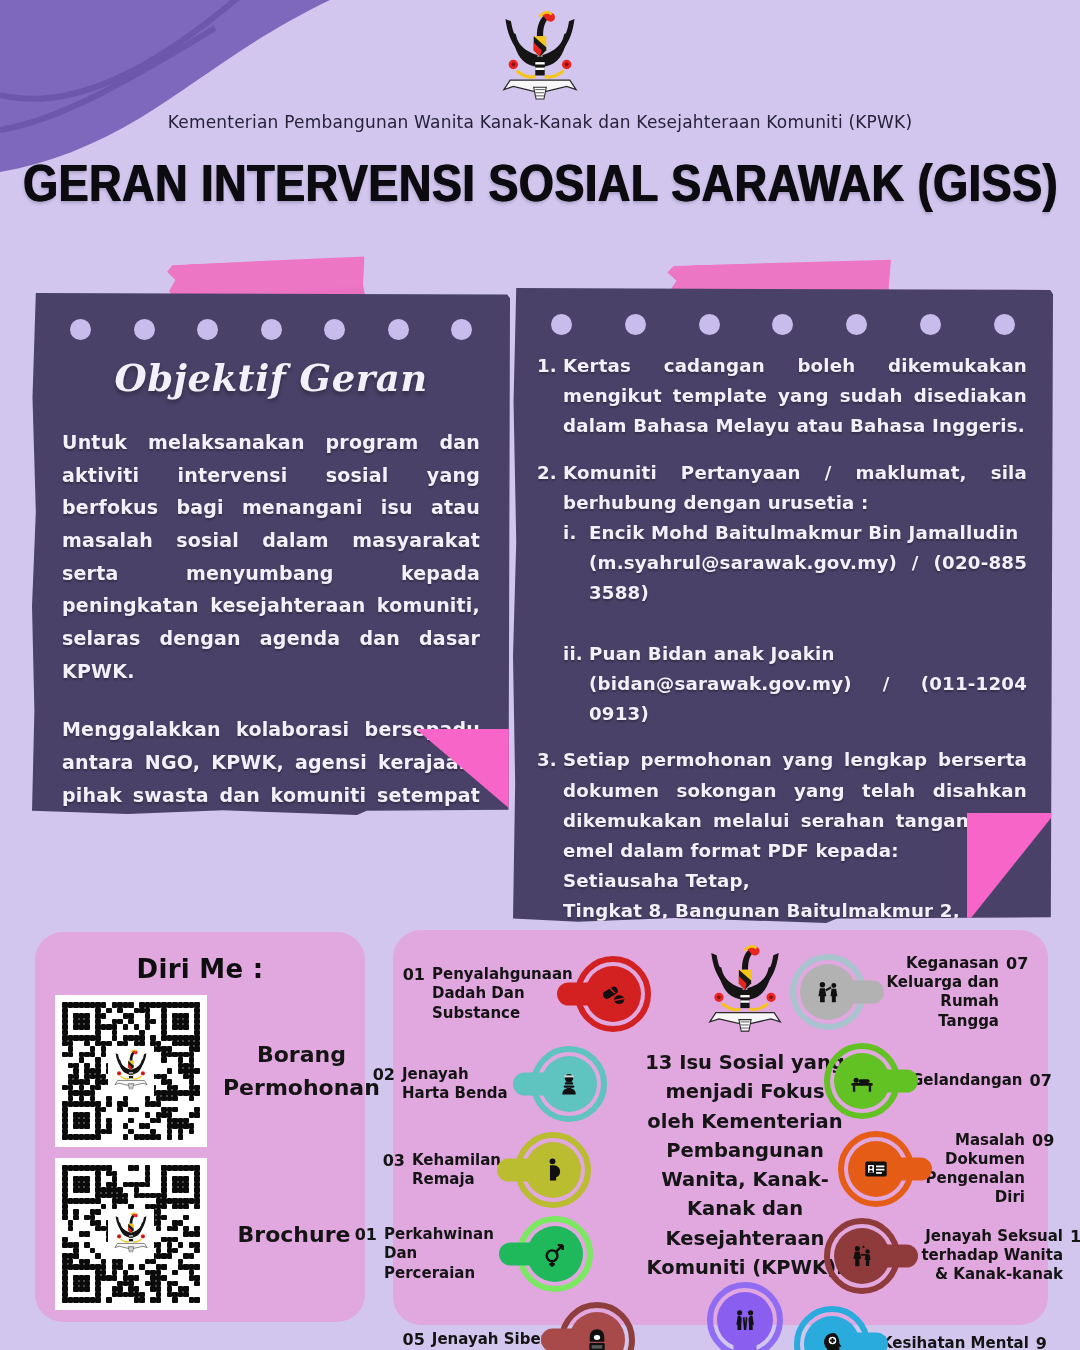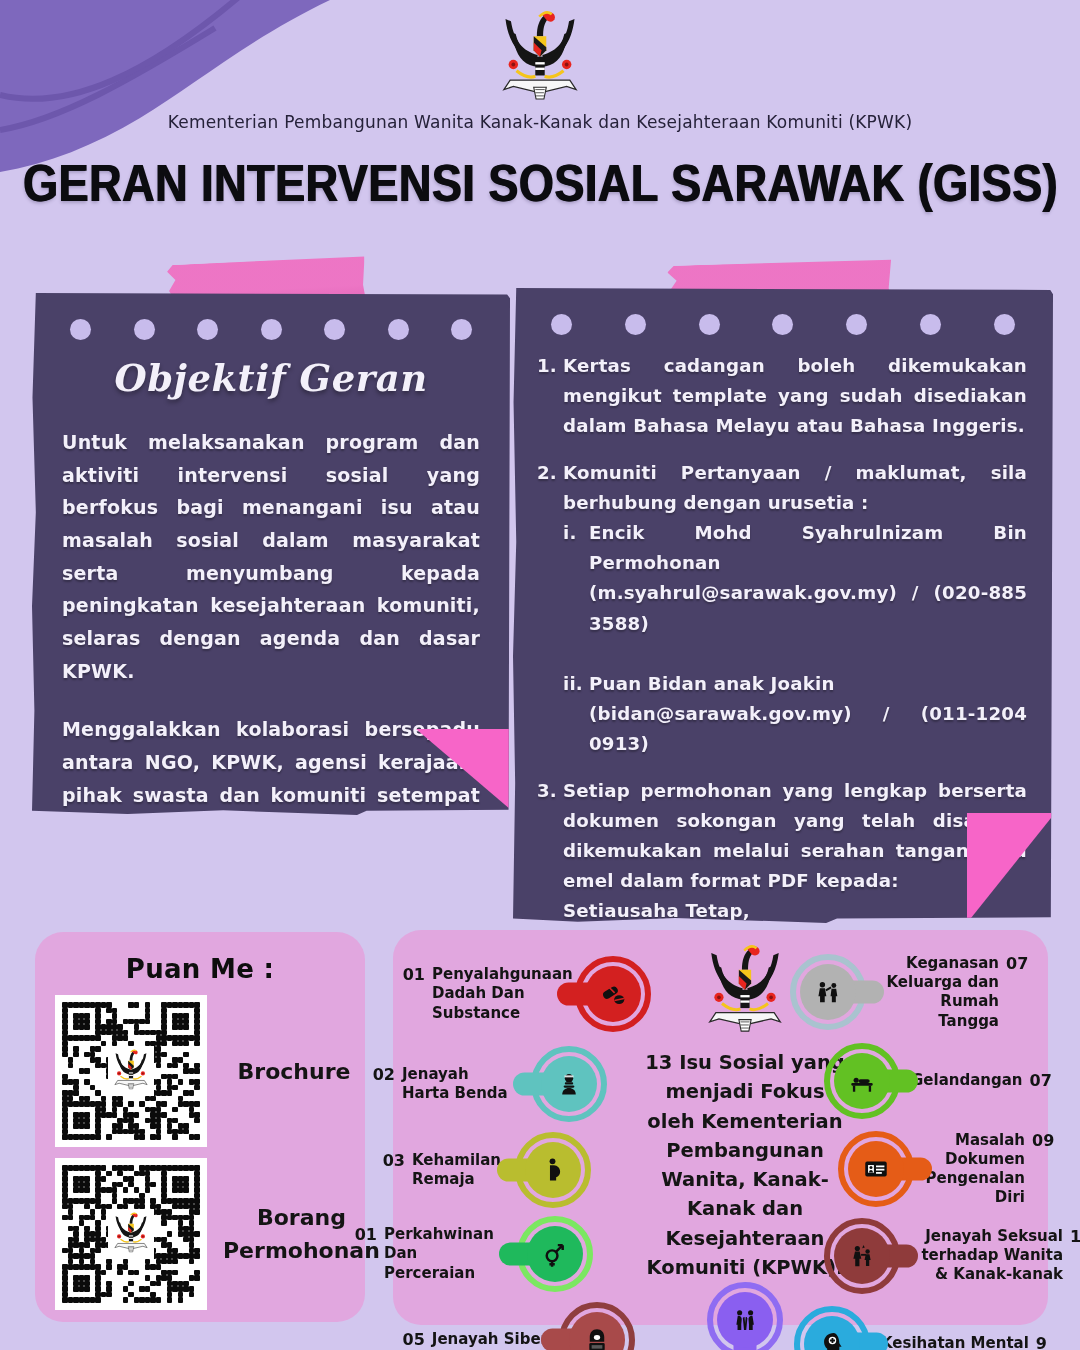--- a/index.html
+++ b/index.html
@@ -200,21 +200,21 @@
         <span class="n">1.</span>
         <span class="t">Kertas cadangan boleh dikemukakan mengikut template yang sudah disediakan dalam Bahasa Melayu atau Bahasa Inggeris.</span>
       </div>
       <div class="li">
         <span class="n">2.</span>
         <span class="t">
           <span>Komuniti Pertanyaan / maklumat, sila berhubung dengan urusetia :</span>
           <span class="sub">
             <span class="nm">
                 <span class="rn">i.</span>
-              <span>Encik Mohd Syahrulnizam Bin Permohonan</span>
+              <span>Encik Mohd Baitulmakmur Bin Jamalludin</span>
               </span>
             <span class="dt" style="display:block">(m.syahrul@sarawak.gov.my) / (020-885 3588)</span>
           </span>
           <span class="sub">
             <span class="nm">
                 <span class="rn">ii.</span>
               <span>Puan Bidan anak Joakin</span>
               </span>
             <span class="dt" style="display:block">(bidan@sarawak.gov.my) / (011-1204 0913)</span>
           </span>
@@ -231,358 +231,21 @@
             <span style="display:block">No Tel : 082 - 374 700 ext. 111</span>
             <span style="display:block">Faks : 082 - 374 703</span>
           </span>
         </span>
       </div>
     </div>
     <div class="fold fold-right"></div>
   </div>
 
   <div class="card card-scan">
-    <h3>Puan Me :</h3>
-    <div class="qr-row">
-      <div class="qr-box">
-        <div class="qr-grid">
-            <i style="grid-row:1;grid-column:1"></i>
-            <i style="grid-row:1;grid-column:2"></i>
-            <i style="grid-row:1;grid-column:3"></i>
-            <i style="grid-row:1;grid-column:4"></i>
-            <i style="grid-row:1;grid-column:5"></i>
-            <i style="grid-row:1;grid-column:6"></i>
-            <i style="grid-row:1;grid-column:7"></i>
-            <i style="grid-row:1;grid-column:8"></i>
-            <i style="grid-row:1;grid-column:9"></i>
-            <i style="grid-row:1;grid-column:13"></i>
-            <i style="grid-row:1;grid-column:14"></i>
-            <i style="grid-row:1;grid-column:16"></i>
-            <i style="grid-row:1;grid-column:19"></i>
-            <i style="grid-row:1;grid-column:20"></i>
-            <i style="grid-row:1;grid-column:21"></i>
-            <i style="grid-row:1;grid-column:22"></i>
-            <i style="grid-row:1;grid-column:23"></i>
-            <i style="grid-row:1;grid-column:24"></i>
-            <i style="grid-row:1;grid-column:25"></i>
-            <i style="grid-row:2;grid-column:1"></i>
-            <i style="grid-row:2;grid-column:7"></i>
-            <i style="grid-row:2;grid-column:9"></i>
-            <i style="grid-row:2;grid-column:10"></i>
-            <i style="grid-row:2;grid-column:16"></i>
-            <i style="grid-row:2;grid-column:19"></i>
-            <i style="grid-row:2;grid-column:25"></i>
-            <i style="grid-row:3;grid-column:1"></i>
-            <i style="grid-row:3;grid-column:3"></i>
-            <i style="grid-row:3;grid-column:4"></i>
-            <i style="grid-row:3;grid-column:5"></i>
-            <i style="grid-row:3;grid-column:7"></i>
-            <i style="grid-row:3;grid-column:10"></i>
-            <i style="grid-row:3;grid-column:16"></i>
-            <i style="grid-row:3;grid-column:19"></i>
-            <i style="grid-row:3;grid-column:21"></i>
-            <i style="grid-row:3;grid-column:22"></i>
-            <i style="grid-row:3;grid-column:23"></i>
-            <i style="grid-row:3;grid-column:25"></i>
-            <i style="grid-row:4;grid-column:1"></i>
-            <i style="grid-row:4;grid-column:3"></i>
-            <i style="grid-row:4;grid-column:4"></i>
-            <i style="grid-row:4;grid-column:5"></i>
-            <i style="grid-row:4;grid-column:7"></i>
-            <i style="grid-row:4;grid-column:9"></i>
-            <i style="grid-row:4;grid-column:10"></i>
-            <i style="grid-row:4;grid-column:12"></i>
-            <i style="grid-row:4;grid-column:13"></i>
-            <i style="grid-row:4;grid-column:14"></i>
-            <i style="grid-row:4;grid-column:15"></i>
-            <i style="grid-row:4;grid-column:16"></i>
-            <i style="grid-row:4;grid-column:19"></i>
-            <i style="grid-row:4;grid-column:21"></i>
-            <i style="grid-row:4;grid-column:22"></i>
-            <i style="grid-row:4;grid-column:23"></i>
-            <i style="grid-row:4;grid-column:25"></i>
-            <i style="grid-row:5;grid-column:1"></i>
-            <i style="grid-row:5;grid-column:3"></i>
-            <i style="grid-row:5;grid-column:4"></i>
-            <i style="grid-row:5;grid-column:5"></i>
-            <i style="grid-row:5;grid-column:7"></i>
-            <i style="grid-row:5;grid-column:8"></i>
-            <i style="grid-row:5;grid-column:9"></i>
-            <i style="grid-row:5;grid-column:10"></i>
-            <i style="grid-row:5;grid-column:11"></i>
-            <i style="grid-row:5;grid-column:14"></i>
-            <i style="grid-row:5;grid-column:19"></i>
-            <i style="grid-row:5;grid-column:21"></i>
-            <i style="grid-row:5;grid-column:22"></i>
-            <i style="grid-row:5;grid-column:23"></i>
-            <i style="grid-row:5;grid-column:25"></i>
-            <i style="grid-row:6;grid-column:1"></i>
-            <i style="grid-row:6;grid-column:7"></i>
-            <i style="grid-row:6;grid-column:8"></i>
-            <i style="grid-row:6;grid-column:9"></i>
-            <i style="grid-row:6;grid-column:10"></i>
-            <i style="grid-row:6;grid-column:11"></i>
-            <i style="grid-row:6;grid-column:12"></i>
-            <i style="grid-row:6;grid-column:14"></i>
-            <i style="grid-row:6;grid-column:15"></i>
-            <i style="grid-row:6;grid-column:16"></i>
-            <i style="grid-row:6;grid-column:17"></i>
-            <i style="grid-row:6;grid-column:18"></i>
-            <i style="grid-row:6;grid-column:19"></i>
-            <i style="grid-row:6;grid-column:25"></i>
-            <i style="grid-row:7;grid-column:1"></i>
-            <i style="grid-row:7;grid-column:2"></i>
-            <i style="grid-row:7;grid-column:3"></i>
-            <i style="grid-row:7;grid-column:4"></i>
-            <i style="grid-row:7;grid-column:5"></i>
-            <i style="grid-row:7;grid-column:6"></i>
-            <i style="grid-row:7;grid-column:7"></i>
-            <i style="grid-row:7;grid-column:10"></i>
-            <i style="grid-row:7;grid-column:11"></i>
-            <i style="grid-row:7;grid-column:12"></i>
-            <i style="grid-row:7;grid-column:18"></i>
-            <i style="grid-row:7;grid-column:19"></i>
-            <i style="grid-row:7;grid-column:20"></i>
-            <i style="grid-row:7;grid-column:21"></i>
-            <i style="grid-row:7;grid-column:22"></i>
-            <i style="grid-row:7;grid-column:23"></i>
-            <i style="grid-row:7;grid-column:24"></i>
-            <i style="grid-row:7;grid-column:25"></i>
-            <i style="grid-row:8;grid-column:1"></i>
-            <i style="grid-row:8;grid-column:8"></i>
-            <i style="grid-row:8;grid-column:10"></i>
-            <i style="grid-row:8;grid-column:13"></i>
-            <i style="grid-row:8;grid-column:16"></i>
-            <i style="grid-row:8;grid-column:17"></i>
-            <i style="grid-row:8;grid-column:18"></i>
-            <i style="grid-row:8;grid-column:19"></i>
-            <i style="grid-row:8;grid-column:21"></i>
-            <i style="grid-row:8;grid-column:22"></i>
-            <i style="grid-row:8;grid-column:23"></i>
-            <i style="grid-row:8;grid-column:25"></i>
-            <i style="grid-row:9;grid-column:1"></i>
-            <i style="grid-row:9;grid-column:3"></i>
-            <i style="grid-row:9;grid-column:6"></i>
-            <i style="grid-row:9;grid-column:7"></i>
-            <i style="grid-row:9;grid-column:10"></i>
-            <i style="grid-row:9;grid-column:11"></i>
-            <i style="grid-row:9;grid-column:13"></i>
-            <i style="grid-row:9;grid-column:14"></i>
-            <i style="grid-row:9;grid-column:15"></i>
-            <i style="grid-row:9;grid-column:17"></i>
-            <i style="grid-row:9;grid-column:18"></i>
-            <i style="grid-row:10;grid-column:1"></i>
-            <i style="grid-row:10;grid-column:3"></i>
-            <i style="grid-row:10;grid-column:5"></i>
-            <i style="grid-row:10;grid-column:6"></i>
-            <i style="grid-row:10;grid-column:11"></i>
-            <i style="grid-row:10;grid-column:17"></i>
-            <i style="grid-row:10;grid-column:18"></i>
-            <i style="grid-row:10;grid-column:19"></i>
-            <i style="grid-row:10;grid-column:23"></i>
-            <i style="grid-row:11;grid-column:2"></i>
-            <i style="grid-row:11;grid-column:6"></i>
-            <i style="grid-row:11;grid-column:7"></i>
-            <i style="grid-row:11;grid-column:9"></i>
-            <i style="grid-row:11;grid-column:10"></i>
-            <i style="grid-row:11;grid-column:12"></i>
-            <i style="grid-row:11;grid-column:17"></i>
-            <i style="grid-row:11;grid-column:18"></i>
-            <i style="grid-row:11;grid-column:21"></i>
-            <i style="grid-row:11;grid-column:22"></i>
-            <i style="grid-row:12;grid-column:2"></i>
-            <i style="grid-row:12;grid-column:7"></i>
-            <i style="grid-row:12;grid-column:8"></i>
-            <i style="grid-row:12;grid-column:9"></i>
-            <i style="grid-row:12;grid-column:11"></i>
-            <i style="grid-row:12;grid-column:12"></i>
-            <i style="grid-row:12;grid-column:13"></i>
-            <i style="grid-row:12;grid-column:14"></i>
-            <i style="grid-row:12;grid-column:15"></i>
-            <i style="grid-row:12;grid-column:16"></i>
-            <i style="grid-row:12;grid-column:18"></i>
-            <i style="grid-row:12;grid-column:20"></i>
-            <i style="grid-row:12;grid-column:21"></i>
-            <i style="grid-row:12;grid-column:23"></i>
-            <i style="grid-row:12;grid-column:25"></i>
-            <i style="grid-row:13;grid-column:4"></i>
-            <i style="grid-row:13;grid-column:5"></i>
-            <i style="grid-row:13;grid-column:9"></i>
-            <i style="grid-row:13;grid-column:10"></i>
-            <i style="grid-row:13;grid-column:11"></i>
-            <i style="grid-row:13;grid-column:13"></i>
-            <i style="grid-row:13;grid-column:14"></i>
-            <i style="grid-row:13;grid-column:16"></i>
-            <i style="grid-row:13;grid-column:23"></i>
-            <i style="grid-row:13;grid-column:24"></i>
-            <i style="grid-row:13;grid-column:25"></i>
-            <i style="grid-row:14;grid-column:1"></i>
-            <i style="grid-row:14;grid-column:9"></i>
-            <i style="grid-row:14;grid-column:10"></i>
-            <i style="grid-row:14;grid-column:11"></i>
-            <i style="grid-row:14;grid-column:13"></i>
-            <i style="grid-row:14;grid-column:14"></i>
-            <i style="grid-row:14;grid-column:19"></i>
-            <i style="grid-row:14;grid-column:20"></i>
-            <i style="grid-row:14;grid-column:21"></i>
-            <i style="grid-row:15;grid-column:1"></i>
-            <i style="grid-row:15;grid-column:2"></i>
-            <i style="grid-row:15;grid-column:3"></i>
-            <i style="grid-row:15;grid-column:5"></i>
-            <i style="grid-row:15;grid-column:10"></i>
-            <i style="grid-row:15;grid-column:11"></i>
-            <i style="grid-row:15;grid-column:14"></i>
-            <i style="grid-row:15;grid-column:15"></i>
-            <i style="grid-row:15;grid-column:17"></i>
-            <i style="grid-row:15;grid-column:18"></i>
-            <i style="grid-row:15;grid-column:20"></i>
-            <i style="grid-row:15;grid-column:22"></i>
-            <i style="grid-row:15;grid-column:24"></i>
-            <i style="grid-row:15;grid-column:25"></i>
-            <i style="grid-row:16;grid-column:3"></i>
-            <i style="grid-row:16;grid-column:6"></i>
-            <i style="grid-row:16;grid-column:13"></i>
-            <i style="grid-row:16;grid-column:14"></i>
-            <i style="grid-row:16;grid-column:18"></i>
-            <i style="grid-row:16;grid-column:20"></i>
-            <i style="grid-row:16;grid-column:21"></i>
-            <i style="grid-row:16;grid-column:25"></i>
-            <i style="grid-row:17;grid-column:1"></i>
-            <i style="grid-row:17;grid-column:2"></i>
-            <i style="grid-row:17;grid-column:3"></i>
-            <i style="grid-row:17;grid-column:7"></i>
-            <i style="grid-row:17;grid-column:10"></i>
-            <i style="grid-row:17;grid-column:12"></i>
-            <i style="grid-row:17;grid-column:13"></i>
-            <i style="grid-row:17;grid-column:14"></i>
-            <i style="grid-row:17;grid-column:17"></i>
-            <i style="grid-row:17;grid-column:18"></i>
-            <i style="grid-row:17;grid-column:19"></i>
-            <i style="grid-row:17;grid-column:20"></i>
-            <i style="grid-row:17;grid-column:23"></i>
-            <i style="grid-row:17;grid-column:24"></i>
-            <i style="grid-row:18;grid-column:1"></i>
-            <i style="grid-row:18;grid-column:2"></i>
-            <i style="grid-row:18;grid-column:4"></i>
-            <i style="grid-row:18;grid-column:5"></i>
-            <i style="grid-row:18;grid-column:8"></i>
-            <i style="grid-row:18;grid-column:10"></i>
-            <i style="grid-row:18;grid-column:11"></i>
-            <i style="grid-row:18;grid-column:16"></i>
-            <i style="grid-row:18;grid-column:17"></i>
-            <i style="grid-row:18;grid-column:22"></i>
-            <i style="grid-row:19;grid-column:1"></i>
-            <i style="grid-row:19;grid-column:2"></i>
-            <i style="grid-row:19;grid-column:3"></i>
-            <i style="grid-row:19;grid-column:4"></i>
-            <i style="grid-row:19;grid-column:5"></i>
-            <i style="grid-row:19;grid-column:6"></i>
-            <i style="grid-row:19;grid-column:7"></i>
-            <i style="grid-row:19;grid-column:8"></i>
-            <i style="grid-row:19;grid-column:10"></i>
-            <i style="grid-row:19;grid-column:11"></i>
-            <i style="grid-row:19;grid-column:13"></i>
-            <i style="grid-row:19;grid-column:15"></i>
-            <i style="grid-row:19;grid-column:18"></i>
-            <i style="grid-row:19;grid-column:19"></i>
-            <i style="grid-row:19;grid-column:22"></i>
-            <i style="grid-row:19;grid-column:23"></i>
-            <i style="grid-row:19;grid-column:24"></i>
-            <i style="grid-row:19;grid-column:25"></i>
-            <i style="grid-row:20;grid-column:1"></i>
-            <i style="grid-row:20;grid-column:7"></i>
-            <i style="grid-row:20;grid-column:8"></i>
-            <i style="grid-row:20;grid-column:10"></i>
-            <i style="grid-row:20;grid-column:12"></i>
-            <i style="grid-row:20;grid-column:16"></i>
-            <i style="grid-row:20;grid-column:17"></i>
-            <i style="grid-row:20;grid-column:18"></i>
-            <i style="grid-row:20;grid-column:21"></i>
-            <i style="grid-row:20;grid-column:24"></i>
-            <i style="grid-row:21;grid-column:1"></i>
-            <i style="grid-row:21;grid-column:3"></i>
-            <i style="grid-row:21;grid-column:4"></i>
-            <i style="grid-row:21;grid-column:5"></i>
-            <i style="grid-row:21;grid-column:7"></i>
-            <i style="grid-row:21;grid-column:8"></i>
-            <i style="grid-row:21;grid-column:9"></i>
-            <i style="grid-row:21;grid-column:10"></i>
-            <i style="grid-row:21;grid-column:12"></i>
-            <i style="grid-row:21;grid-column:13"></i>
-            <i style="grid-row:21;grid-column:14"></i>
-            <i style="grid-row:21;grid-column:17"></i>
-            <i style="grid-row:21;grid-column:18"></i>
-            <i style="grid-row:21;grid-column:19"></i>
-            <i style="grid-row:21;grid-column:24"></i>
-            <i style="grid-row:21;grid-column:25"></i>
-            <i style="grid-row:22;grid-column:1"></i>
-            <i style="grid-row:22;grid-column:3"></i>
-            <i style="grid-row:22;grid-column:4"></i>
-            <i style="grid-row:22;grid-column:5"></i>
-            <i style="grid-row:22;grid-column:7"></i>
-            <i style="grid-row:22;grid-column:11"></i>
-            <i style="grid-row:22;grid-column:12"></i>
-            <i style="grid-row:22;grid-column:13"></i>
-            <i style="grid-row:22;grid-column:16"></i>
-            <i style="grid-row:22;grid-column:17"></i>
-            <i style="grid-row:22;grid-column:18"></i>
-            <i style="grid-row:22;grid-column:20"></i>
-            <i style="grid-row:22;grid-column:21"></i>
-            <i style="grid-row:22;grid-column:25"></i>
-            <i style="grid-row:23;grid-column:1"></i>
-            <i style="grid-row:23;grid-column:3"></i>
-            <i style="grid-row:23;grid-column:4"></i>
-            <i style="grid-row:23;grid-column:5"></i>
-            <i style="grid-row:23;grid-column:7"></i>
-            <i style="grid-row:23;grid-column:10"></i>
-            <i style="grid-row:23;grid-column:11"></i>
-            <i style="grid-row:23;grid-column:13"></i>
-            <i style="grid-row:23;grid-column:14"></i>
-            <i style="grid-row:23;grid-column:17"></i>
-            <i style="grid-row:23;grid-column:18"></i>
-            <i style="grid-row:23;grid-column:20"></i>
-            <i style="grid-row:23;grid-column:22"></i>
-            <i style="grid-row:23;grid-column:23"></i>
-            <i style="grid-row:24;grid-column:1"></i>
-            <i style="grid-row:24;grid-column:7"></i>
-            <i style="grid-row:24;grid-column:10"></i>
-            <i style="grid-row:24;grid-column:11"></i>
-            <i style="grid-row:24;grid-column:12"></i>
-            <i style="grid-row:24;grid-column:13"></i>
-            <i style="grid-row:24;grid-column:14"></i>
-            <i style="grid-row:24;grid-column:15"></i>
-            <i style="grid-row:24;grid-column:18"></i>
-            <i style="grid-row:24;grid-column:20"></i>
-            <i style="grid-row:24;grid-column:21"></i>
-            <i style="grid-row:24;grid-column:22"></i>
-            <i style="grid-row:24;grid-column:23"></i>
-            <i style="grid-row:25;grid-column:1"></i>
-            <i style="grid-row:25;grid-column:2"></i>
-            <i style="grid-row:25;grid-column:3"></i>
-            <i style="grid-row:25;grid-column:4"></i>
-            <i style="grid-row:25;grid-column:5"></i>
-            <i style="grid-row:25;grid-column:6"></i>
-            <i style="grid-row:25;grid-column:7"></i>
-            <i style="grid-row:25;grid-column:9"></i>
-            <i style="grid-row:25;grid-column:14"></i>
-            <i style="grid-row:25;grid-column:15"></i>
-            <i style="grid-row:25;grid-column:17"></i>
-            <i style="grid-row:25;grid-column:18"></i>
-            <i style="grid-row:25;grid-column:21"></i>
-            <i style="grid-row:25;grid-column:24"></i>
-            <i style="grid-row:25;grid-column:25"></i>
-          </div>
-        <div class="qr-crest">
-            <svg>
-              <use href="#crest"></use>
-            </svg>
-          </div>
-      </div>
-      <div class="qr-label">Brochure</div>
-    </div>
+    <h3>Diri Me :</h3>
     <div class="qr-row">
       <div class="qr-box">
         <div class="qr-grid">
             <i style="grid-row:1;grid-column:1"></i>
             <i style="grid-row:1;grid-column:2"></i>
             <i style="grid-row:1;grid-column:3"></i>
             <i style="grid-row:1;grid-column:4"></i>
             <i style="grid-row:1;grid-column:5"></i>
             <i style="grid-row:1;grid-column:6"></i>
             <i style="grid-row:1;grid-column:7"></i>
@@ -913,20 +576,357 @@
             <i style="grid-row:25;grid-column:22"></i>
           </div>
         <div class="qr-crest">
             <svg>
               <use href="#crest"></use>
             </svg>
           </div>
       </div>
       <div class="qr-label">Borang Permohonan</div>
     </div>
+    <div class="qr-row">
+      <div class="qr-box">
+        <div class="qr-grid">
+            <i style="grid-row:1;grid-column:1"></i>
+            <i style="grid-row:1;grid-column:2"></i>
+            <i style="grid-row:1;grid-column:3"></i>
+            <i style="grid-row:1;grid-column:4"></i>
+            <i style="grid-row:1;grid-column:5"></i>
+            <i style="grid-row:1;grid-column:6"></i>
+            <i style="grid-row:1;grid-column:7"></i>
+            <i style="grid-row:1;grid-column:8"></i>
+            <i style="grid-row:1;grid-column:9"></i>
+            <i style="grid-row:1;grid-column:13"></i>
+            <i style="grid-row:1;grid-column:14"></i>
+            <i style="grid-row:1;grid-column:16"></i>
+            <i style="grid-row:1;grid-column:19"></i>
+            <i style="grid-row:1;grid-column:20"></i>
+            <i style="grid-row:1;grid-column:21"></i>
+            <i style="grid-row:1;grid-column:22"></i>
+            <i style="grid-row:1;grid-column:23"></i>
+            <i style="grid-row:1;grid-column:24"></i>
+            <i style="grid-row:1;grid-column:25"></i>
+            <i style="grid-row:2;grid-column:1"></i>
+            <i style="grid-row:2;grid-column:7"></i>
+            <i style="grid-row:2;grid-column:9"></i>
+            <i style="grid-row:2;grid-column:10"></i>
+            <i style="grid-row:2;grid-column:16"></i>
+            <i style="grid-row:2;grid-column:19"></i>
+            <i style="grid-row:2;grid-column:25"></i>
+            <i style="grid-row:3;grid-column:1"></i>
+            <i style="grid-row:3;grid-column:3"></i>
+            <i style="grid-row:3;grid-column:4"></i>
+            <i style="grid-row:3;grid-column:5"></i>
+            <i style="grid-row:3;grid-column:7"></i>
+            <i style="grid-row:3;grid-column:10"></i>
+            <i style="grid-row:3;grid-column:16"></i>
+            <i style="grid-row:3;grid-column:19"></i>
+            <i style="grid-row:3;grid-column:21"></i>
+            <i style="grid-row:3;grid-column:22"></i>
+            <i style="grid-row:3;grid-column:23"></i>
+            <i style="grid-row:3;grid-column:25"></i>
+            <i style="grid-row:4;grid-column:1"></i>
+            <i style="grid-row:4;grid-column:3"></i>
+            <i style="grid-row:4;grid-column:4"></i>
+            <i style="grid-row:4;grid-column:5"></i>
+            <i style="grid-row:4;grid-column:7"></i>
+            <i style="grid-row:4;grid-column:9"></i>
+            <i style="grid-row:4;grid-column:10"></i>
+            <i style="grid-row:4;grid-column:12"></i>
+            <i style="grid-row:4;grid-column:13"></i>
+            <i style="grid-row:4;grid-column:14"></i>
+            <i style="grid-row:4;grid-column:15"></i>
+            <i style="grid-row:4;grid-column:16"></i>
+            <i style="grid-row:4;grid-column:19"></i>
+            <i style="grid-row:4;grid-column:21"></i>
+            <i style="grid-row:4;grid-column:22"></i>
+            <i style="grid-row:4;grid-column:23"></i>
+            <i style="grid-row:4;grid-column:25"></i>
+            <i style="grid-row:5;grid-column:1"></i>
+            <i style="grid-row:5;grid-column:3"></i>
+            <i style="grid-row:5;grid-column:4"></i>
+            <i style="grid-row:5;grid-column:5"></i>
+            <i style="grid-row:5;grid-column:7"></i>
+            <i style="grid-row:5;grid-column:8"></i>
+            <i style="grid-row:5;grid-column:9"></i>
+            <i style="grid-row:5;grid-column:10"></i>
+            <i style="grid-row:5;grid-column:11"></i>
+            <i style="grid-row:5;grid-column:14"></i>
+            <i style="grid-row:5;grid-column:19"></i>
+            <i style="grid-row:5;grid-column:21"></i>
+            <i style="grid-row:5;grid-column:22"></i>
+            <i style="grid-row:5;grid-column:23"></i>
+            <i style="grid-row:5;grid-column:25"></i>
+            <i style="grid-row:6;grid-column:1"></i>
+            <i style="grid-row:6;grid-column:7"></i>
+            <i style="grid-row:6;grid-column:8"></i>
+            <i style="grid-row:6;grid-column:9"></i>
+            <i style="grid-row:6;grid-column:10"></i>
+            <i style="grid-row:6;grid-column:11"></i>
+            <i style="grid-row:6;grid-column:12"></i>
+            <i style="grid-row:6;grid-column:14"></i>
+            <i style="grid-row:6;grid-column:15"></i>
+            <i style="grid-row:6;grid-column:16"></i>
+            <i style="grid-row:6;grid-column:17"></i>
+            <i style="grid-row:6;grid-column:18"></i>
+            <i style="grid-row:6;grid-column:19"></i>
+            <i style="grid-row:6;grid-column:25"></i>
+            <i style="grid-row:7;grid-column:1"></i>
+            <i style="grid-row:7;grid-column:2"></i>
+            <i style="grid-row:7;grid-column:3"></i>
+            <i style="grid-row:7;grid-column:4"></i>
+            <i style="grid-row:7;grid-column:5"></i>
+            <i style="grid-row:7;grid-column:6"></i>
+            <i style="grid-row:7;grid-column:7"></i>
+            <i style="grid-row:7;grid-column:10"></i>
+            <i style="grid-row:7;grid-column:11"></i>
+            <i style="grid-row:7;grid-column:12"></i>
+            <i style="grid-row:7;grid-column:18"></i>
+            <i style="grid-row:7;grid-column:19"></i>
+            <i style="grid-row:7;grid-column:20"></i>
+            <i style="grid-row:7;grid-column:21"></i>
+            <i style="grid-row:7;grid-column:22"></i>
+            <i style="grid-row:7;grid-column:23"></i>
+            <i style="grid-row:7;grid-column:24"></i>
+            <i style="grid-row:7;grid-column:25"></i>
+            <i style="grid-row:8;grid-column:1"></i>
+            <i style="grid-row:8;grid-column:8"></i>
+            <i style="grid-row:8;grid-column:10"></i>
+            <i style="grid-row:8;grid-column:13"></i>
+            <i style="grid-row:8;grid-column:16"></i>
+            <i style="grid-row:8;grid-column:17"></i>
+            <i style="grid-row:8;grid-column:18"></i>
+            <i style="grid-row:8;grid-column:19"></i>
+            <i style="grid-row:8;grid-column:21"></i>
+            <i style="grid-row:8;grid-column:22"></i>
+            <i style="grid-row:8;grid-column:23"></i>
+            <i style="grid-row:8;grid-column:25"></i>
+            <i style="grid-row:9;grid-column:1"></i>
+            <i style="grid-row:9;grid-column:3"></i>
+            <i style="grid-row:9;grid-column:6"></i>
+            <i style="grid-row:9;grid-column:7"></i>
+            <i style="grid-row:9;grid-column:10"></i>
+            <i style="grid-row:9;grid-column:11"></i>
+            <i style="grid-row:9;grid-column:13"></i>
+            <i style="grid-row:9;grid-column:14"></i>
+            <i style="grid-row:9;grid-column:15"></i>
+            <i style="grid-row:9;grid-column:17"></i>
+            <i style="grid-row:9;grid-column:18"></i>
+            <i style="grid-row:10;grid-column:1"></i>
+            <i style="grid-row:10;grid-column:3"></i>
+            <i style="grid-row:10;grid-column:5"></i>
+            <i style="grid-row:10;grid-column:6"></i>
+            <i style="grid-row:10;grid-column:11"></i>
+            <i style="grid-row:10;grid-column:17"></i>
+            <i style="grid-row:10;grid-column:18"></i>
+            <i style="grid-row:10;grid-column:19"></i>
+            <i style="grid-row:10;grid-column:23"></i>
+            <i style="grid-row:11;grid-column:2"></i>
+            <i style="grid-row:11;grid-column:6"></i>
+            <i style="grid-row:11;grid-column:7"></i>
+            <i style="grid-row:11;grid-column:9"></i>
+            <i style="grid-row:11;grid-column:10"></i>
+            <i style="grid-row:11;grid-column:12"></i>
+            <i style="grid-row:11;grid-column:17"></i>
+            <i style="grid-row:11;grid-column:18"></i>
+            <i style="grid-row:11;grid-column:21"></i>
+            <i style="grid-row:11;grid-column:22"></i>
+            <i style="grid-row:12;grid-column:2"></i>
+            <i style="grid-row:12;grid-column:7"></i>
+            <i style="grid-row:12;grid-column:8"></i>
+            <i style="grid-row:12;grid-column:9"></i>
+            <i style="grid-row:12;grid-column:11"></i>
+            <i style="grid-row:12;grid-column:12"></i>
+            <i style="grid-row:12;grid-column:13"></i>
+            <i style="grid-row:12;grid-column:14"></i>
+            <i style="grid-row:12;grid-column:15"></i>
+            <i style="grid-row:12;grid-column:16"></i>
+            <i style="grid-row:12;grid-column:18"></i>
+            <i style="grid-row:12;grid-column:20"></i>
+            <i style="grid-row:12;grid-column:21"></i>
+            <i style="grid-row:12;grid-column:23"></i>
+            <i style="grid-row:12;grid-column:25"></i>
+            <i style="grid-row:13;grid-column:4"></i>
+            <i style="grid-row:13;grid-column:5"></i>
+            <i style="grid-row:13;grid-column:9"></i>
+            <i style="grid-row:13;grid-column:10"></i>
+            <i style="grid-row:13;grid-column:11"></i>
+            <i style="grid-row:13;grid-column:13"></i>
+            <i style="grid-row:13;grid-column:14"></i>
+            <i style="grid-row:13;grid-column:16"></i>
+            <i style="grid-row:13;grid-column:23"></i>
+            <i style="grid-row:13;grid-column:24"></i>
+            <i style="grid-row:13;grid-column:25"></i>
+            <i style="grid-row:14;grid-column:1"></i>
+            <i style="grid-row:14;grid-column:9"></i>
+            <i style="grid-row:14;grid-column:10"></i>
+            <i style="grid-row:14;grid-column:11"></i>
+            <i style="grid-row:14;grid-column:13"></i>
+            <i style="grid-row:14;grid-column:14"></i>
+            <i style="grid-row:14;grid-column:19"></i>
+            <i style="grid-row:14;grid-column:20"></i>
+            <i style="grid-row:14;grid-column:21"></i>
+            <i style="grid-row:15;grid-column:1"></i>
+            <i style="grid-row:15;grid-column:2"></i>
+            <i style="grid-row:15;grid-column:3"></i>
+            <i style="grid-row:15;grid-column:5"></i>
+            <i style="grid-row:15;grid-column:10"></i>
+            <i style="grid-row:15;grid-column:11"></i>
+            <i style="grid-row:15;grid-column:14"></i>
+            <i style="grid-row:15;grid-column:15"></i>
+            <i style="grid-row:15;grid-column:17"></i>
+            <i style="grid-row:15;grid-column:18"></i>
+            <i style="grid-row:15;grid-column:20"></i>
+            <i style="grid-row:15;grid-column:22"></i>
+            <i style="grid-row:15;grid-column:24"></i>
+            <i style="grid-row:15;grid-column:25"></i>
+            <i style="grid-row:16;grid-column:3"></i>
+            <i style="grid-row:16;grid-column:6"></i>
+            <i style="grid-row:16;grid-column:13"></i>
+            <i style="grid-row:16;grid-column:14"></i>
+            <i style="grid-row:16;grid-column:18"></i>
+            <i style="grid-row:16;grid-column:20"></i>
+            <i style="grid-row:16;grid-column:21"></i>
+            <i style="grid-row:16;grid-column:25"></i>
+            <i style="grid-row:17;grid-column:1"></i>
+            <i style="grid-row:17;grid-column:2"></i>
+            <i style="grid-row:17;grid-column:3"></i>
+            <i style="grid-row:17;grid-column:7"></i>
+            <i style="grid-row:17;grid-column:10"></i>
+            <i style="grid-row:17;grid-column:12"></i>
+            <i style="grid-row:17;grid-column:13"></i>
+            <i style="grid-row:17;grid-column:14"></i>
+            <i style="grid-row:17;grid-column:17"></i>
+            <i style="grid-row:17;grid-column:18"></i>
+            <i style="grid-row:17;grid-column:19"></i>
+            <i style="grid-row:17;grid-column:20"></i>
+            <i style="grid-row:17;grid-column:23"></i>
+            <i style="grid-row:17;grid-column:24"></i>
+            <i style="grid-row:18;grid-column:1"></i>
+            <i style="grid-row:18;grid-column:2"></i>
+            <i style="grid-row:18;grid-column:4"></i>
+            <i style="grid-row:18;grid-column:5"></i>
+            <i style="grid-row:18;grid-column:8"></i>
+            <i style="grid-row:18;grid-column:10"></i>
+            <i style="grid-row:18;grid-column:11"></i>
+            <i style="grid-row:18;grid-column:16"></i>
+            <i style="grid-row:18;grid-column:17"></i>
+            <i style="grid-row:18;grid-column:22"></i>
+            <i style="grid-row:19;grid-column:1"></i>
+            <i style="grid-row:19;grid-column:2"></i>
+            <i style="grid-row:19;grid-column:3"></i>
+            <i style="grid-row:19;grid-column:4"></i>
+            <i style="grid-row:19;grid-column:5"></i>
+            <i style="grid-row:19;grid-column:6"></i>
+            <i style="grid-row:19;grid-column:7"></i>
+            <i style="grid-row:19;grid-column:8"></i>
+            <i style="grid-row:19;grid-column:10"></i>
+            <i style="grid-row:19;grid-column:11"></i>
+            <i style="grid-row:19;grid-column:13"></i>
+            <i style="grid-row:19;grid-column:15"></i>
+            <i style="grid-row:19;grid-column:18"></i>
+            <i style="grid-row:19;grid-column:19"></i>
+            <i style="grid-row:19;grid-column:22"></i>
+            <i style="grid-row:19;grid-column:23"></i>
+            <i style="grid-row:19;grid-column:24"></i>
+            <i style="grid-row:19;grid-column:25"></i>
+            <i style="grid-row:20;grid-column:1"></i>
+            <i style="grid-row:20;grid-column:7"></i>
+            <i style="grid-row:20;grid-column:8"></i>
+            <i style="grid-row:20;grid-column:10"></i>
+            <i style="grid-row:20;grid-column:12"></i>
+            <i style="grid-row:20;grid-column:16"></i>
+            <i style="grid-row:20;grid-column:17"></i>
+            <i style="grid-row:20;grid-column:18"></i>
+            <i style="grid-row:20;grid-column:21"></i>
+            <i style="grid-row:20;grid-column:24"></i>
+            <i style="grid-row:21;grid-column:1"></i>
+            <i style="grid-row:21;grid-column:3"></i>
+            <i style="grid-row:21;grid-column:4"></i>
+            <i style="grid-row:21;grid-column:5"></i>
+            <i style="grid-row:21;grid-column:7"></i>
+            <i style="grid-row:21;grid-column:8"></i>
+            <i style="grid-row:21;grid-column:9"></i>
+            <i style="grid-row:21;grid-column:10"></i>
+            <i style="grid-row:21;grid-column:12"></i>
+            <i style="grid-row:21;grid-column:13"></i>
+            <i style="grid-row:21;grid-column:14"></i>
+            <i style="grid-row:21;grid-column:17"></i>
+            <i style="grid-row:21;grid-column:18"></i>
+            <i style="grid-row:21;grid-column:19"></i>
+            <i style="grid-row:21;grid-column:24"></i>
+            <i style="grid-row:21;grid-column:25"></i>
+            <i style="grid-row:22;grid-column:1"></i>
+            <i style="grid-row:22;grid-column:3"></i>
+            <i style="grid-row:22;grid-column:4"></i>
+            <i style="grid-row:22;grid-column:5"></i>
+            <i style="grid-row:22;grid-column:7"></i>
+            <i style="grid-row:22;grid-column:11"></i>
+            <i style="grid-row:22;grid-column:12"></i>
+            <i style="grid-row:22;grid-column:13"></i>
+            <i style="grid-row:22;grid-column:16"></i>
+            <i style="grid-row:22;grid-column:17"></i>
+            <i style="grid-row:22;grid-column:18"></i>
+            <i style="grid-row:22;grid-column:20"></i>
+            <i style="grid-row:22;grid-column:21"></i>
+            <i style="grid-row:22;grid-column:25"></i>
+            <i style="grid-row:23;grid-column:1"></i>
+            <i style="grid-row:23;grid-column:3"></i>
+            <i style="grid-row:23;grid-column:4"></i>
+            <i style="grid-row:23;grid-column:5"></i>
+            <i style="grid-row:23;grid-column:7"></i>
+            <i style="grid-row:23;grid-column:10"></i>
+            <i style="grid-row:23;grid-column:11"></i>
+            <i style="grid-row:23;grid-column:13"></i>
+            <i style="grid-row:23;grid-column:14"></i>
+            <i style="grid-row:23;grid-column:17"></i>
+            <i style="grid-row:23;grid-column:18"></i>
+            <i style="grid-row:23;grid-column:20"></i>
+            <i style="grid-row:23;grid-column:22"></i>
+            <i style="grid-row:23;grid-column:23"></i>
+            <i style="grid-row:24;grid-column:1"></i>
+            <i style="grid-row:24;grid-column:7"></i>
+            <i style="grid-row:24;grid-column:10"></i>
+            <i style="grid-row:24;grid-column:11"></i>
+            <i style="grid-row:24;grid-column:12"></i>
+            <i style="grid-row:24;grid-column:13"></i>
+            <i style="grid-row:24;grid-column:14"></i>
+            <i style="grid-row:24;grid-column:15"></i>
+            <i style="grid-row:24;grid-column:18"></i>
+            <i style="grid-row:24;grid-column:20"></i>
+            <i style="grid-row:24;grid-column:21"></i>
+            <i style="grid-row:24;grid-column:22"></i>
+            <i style="grid-row:24;grid-column:23"></i>
+            <i style="grid-row:25;grid-column:1"></i>
+            <i style="grid-row:25;grid-column:2"></i>
+            <i style="grid-row:25;grid-column:3"></i>
+            <i style="grid-row:25;grid-column:4"></i>
+            <i style="grid-row:25;grid-column:5"></i>
+            <i style="grid-row:25;grid-column:6"></i>
+            <i style="grid-row:25;grid-column:7"></i>
+            <i style="grid-row:25;grid-column:9"></i>
+            <i style="grid-row:25;grid-column:14"></i>
+            <i style="grid-row:25;grid-column:15"></i>
+            <i style="grid-row:25;grid-column:17"></i>
+            <i style="grid-row:25;grid-column:18"></i>
+            <i style="grid-row:25;grid-column:21"></i>
+            <i style="grid-row:25;grid-column:24"></i>
+            <i style="grid-row:25;grid-column:25"></i>
+          </div>
+        <div class="qr-crest">
+            <svg>
+              <use href="#crest"></use>
+            </svg>
+          </div>
+      </div>
+      <div class="qr-label">Brochure</div>
+    </div>
   </div>
 
   <div class="card card-issues">
 
     <div class="colL">
       <div class="issue" style="--c: #d32020; --ring: #d32020;">
         <span class="txt">
             <span class="inum">01</span>
         <span class="ilabel">Penyalahgunaan Dadah Dan Substance</span>
           </span>

